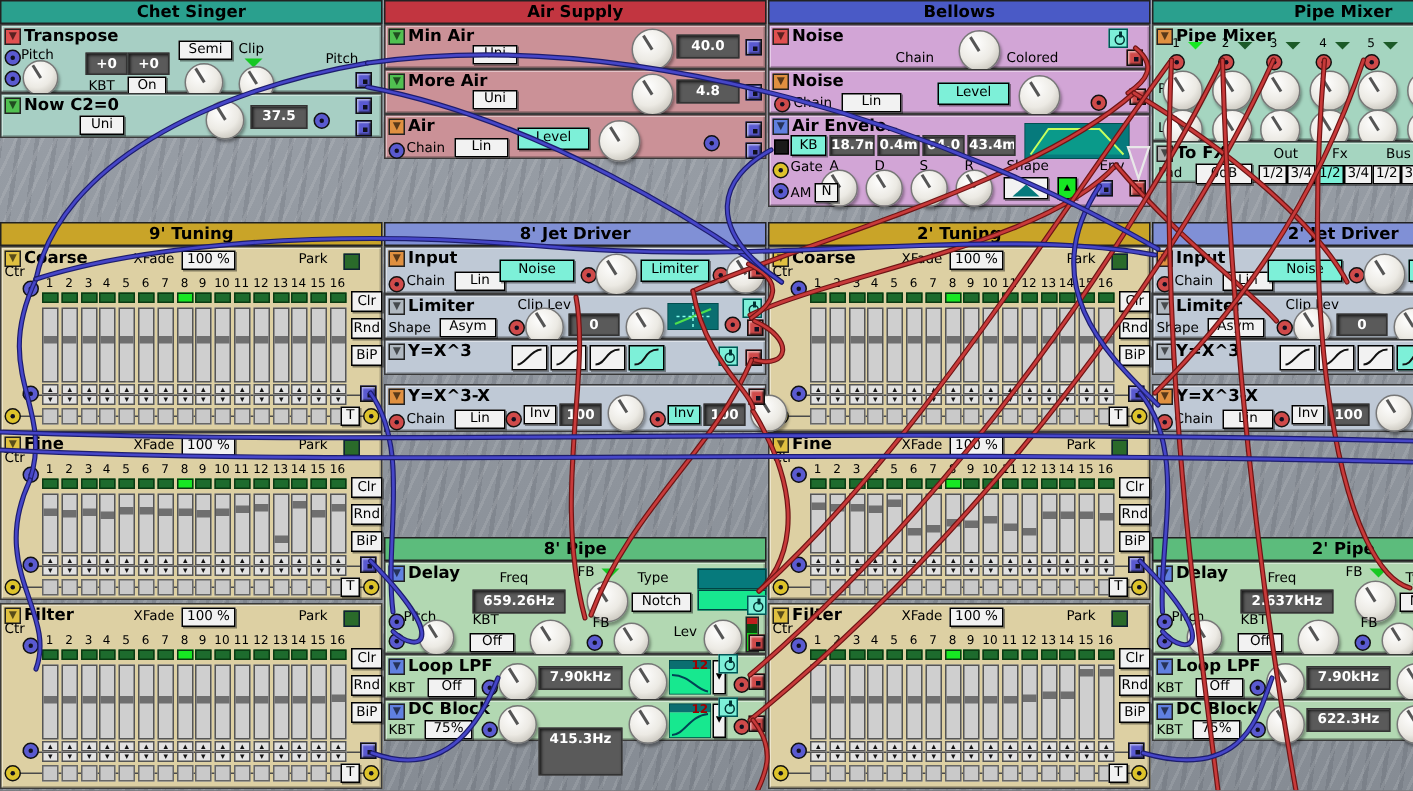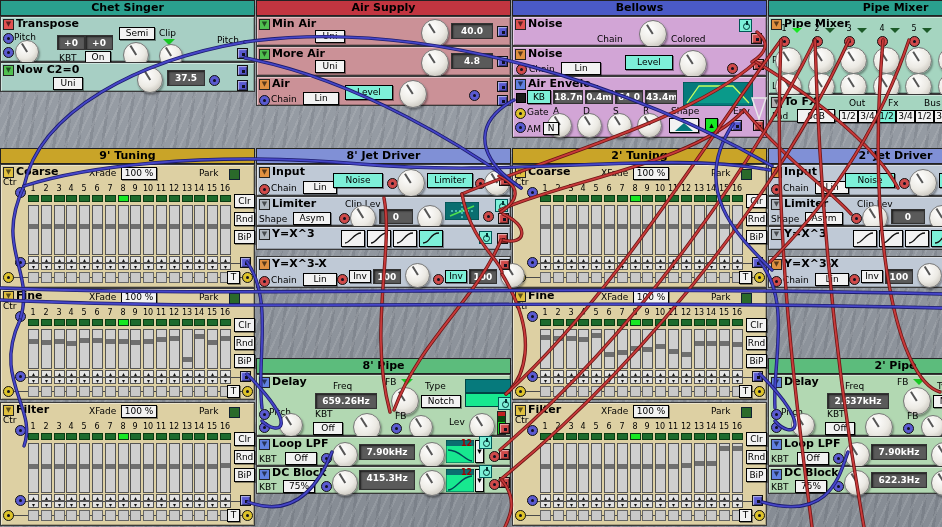--- a/index.html
+++ b/index.html
@@ -1284,21 +1284,21 @@
         <div class="pwr" style="position: absolute; left: 222px; top: -1px;"></div>
         <div class="ps" style="position: absolute; left: 242px; top: 12px; background: rgb(207, 74, 74);"></div>
       </div>
       <div class="mod" style="position: absolute; left: 256px; top: 466px; width: 255px; height: 28px; background: rgb(178, 216, 178);">
         <div class="clps" style="background: rgb(96, 128, 224);">▼</div>
         <div class="lbl b" style="position: absolute; left: 15px; top: 0px;">DC Block</div>
         <div class="lbl" style="position: absolute; left: 2px; top: 15px;">KBT</div>
         <div class="btn" style="position: absolute; left: 26px; top: 13px; width: 32px; height: 13px; line-height: 11px;">75%</div>
         <div class="pc" style="position: absolute; left: 64px; top: 14px; background: rgb(90, 90, 208);"></div>
         <div class="knob" style="position: absolute; left: 75px; top: 3px; width: 24px; height: 24px;"></div>
-        <div class="disp" style="position: absolute; left: 102px; top: 3px; width: 56px; height: 20px; line-height: 15px;">415.3Hz</div>
+        <div class="disp" style="position: absolute; left: 102px; top: 18px; width: 56px; height: 32px; line-height: 15px;">415.3Hz</div>
         <div class="knob" style="position: absolute; left: 162px; top: 3px; width: 24px; height: 24px;"></div>
         <div style="position: absolute; left: 189px; top: 2px; width: 28px; height: 23px;"><svg width="28" height="23">
             <rect width="28" height="6" fill="#0a6e70"></rect>
             <rect y="6" width="28" height="17" fill="#17e88f"></rect>
             <path d="M2,21 C10,21 14,8 26,7" fill="none" stroke="#045" stroke-width="1.3"></path>
             <rect width="28" height="23" fill="none" stroke="#044"></rect>
           </svg></div>
         <div style="position: absolute; left: 204px; top: 2px; width: 12px; height: 7px; color: rgb(160, 0, 0); font-size: 8px; font-weight: bold; line-height: 7px;">12</div>
         <div class="btn" style="position: absolute; left: 218px; top: 2px; width: 9px; height: 23px; line-height: 21px;">▾</div>
         <div class="pc" style="position: absolute; left: 232px; top: 12px; background: rgb(207, 74, 74);"></div>

